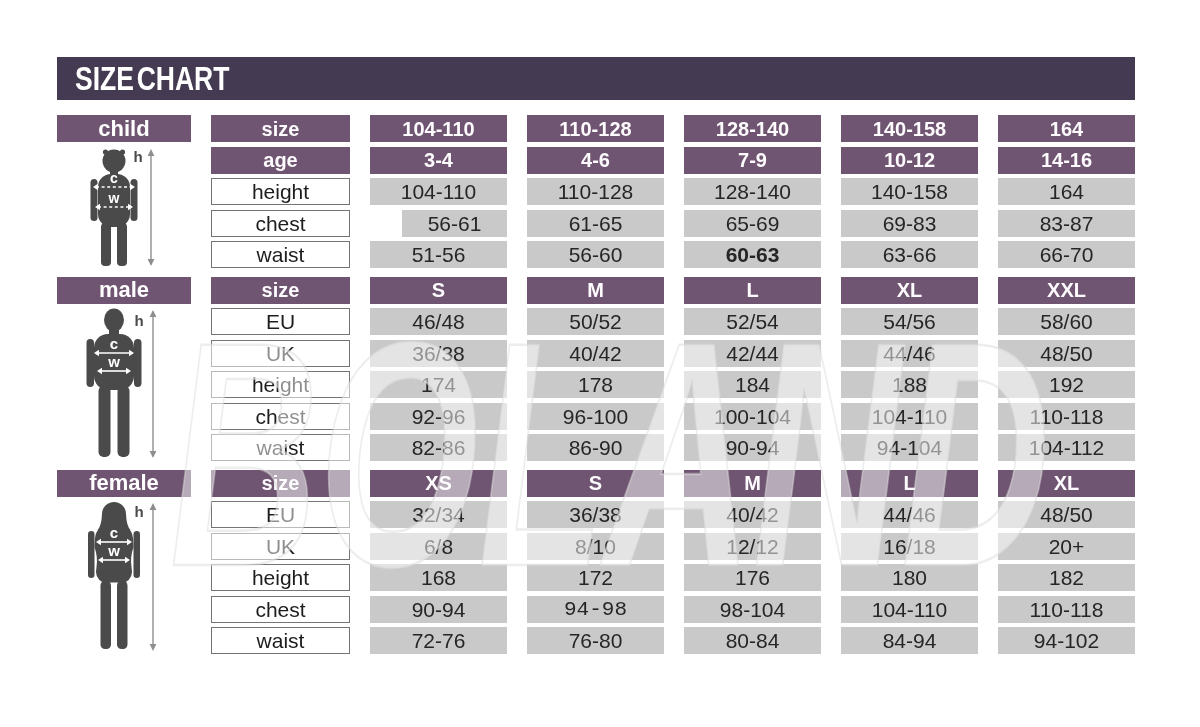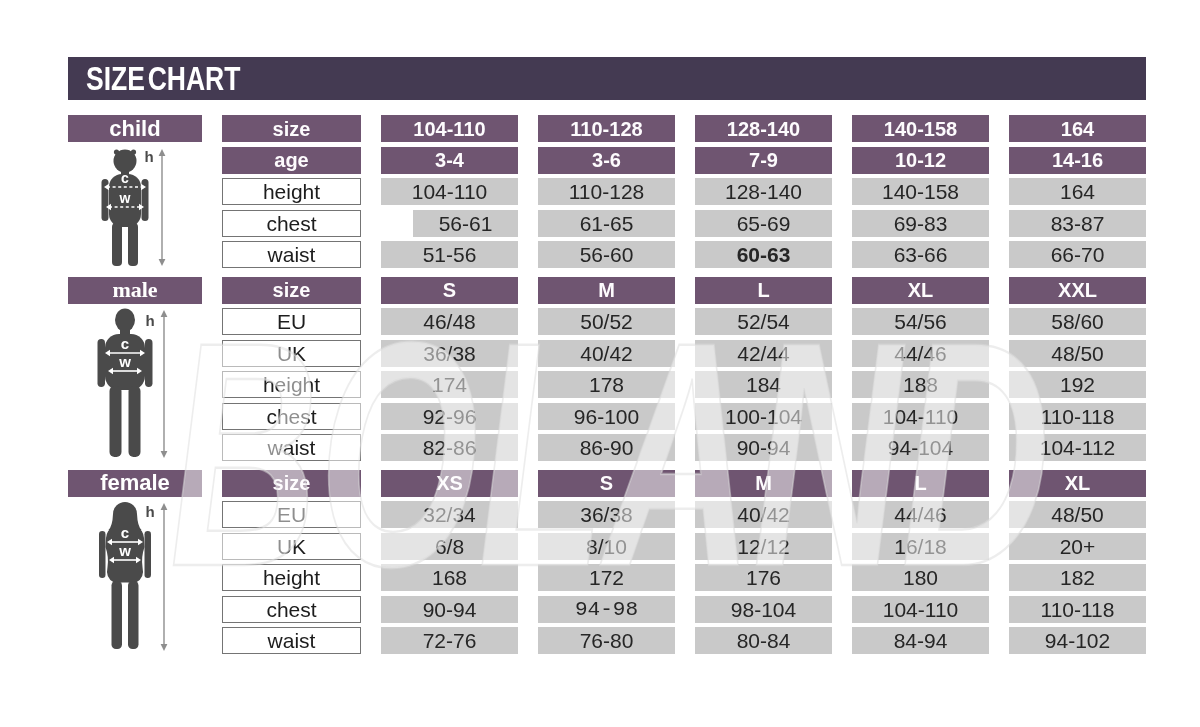--- a/index.html
+++ b/index.html
@@ -1,20 +1,20 @@
 <!DOCTYPE html>
 <html><head>
 <meta charset="utf-8">
 <style>
   html,body{margin:0;padding:0;}
   body{
     width:1200px;height:727px;background:#ffffff;overflow:hidden;position:relative;
     font-family:"Liberation Sans", sans-serif;
   }
-  .layout{position:absolute;left:68px;top:57px;width:1078px;}
+  .layout{position:absolute;left:57px;top:57px;width:1078px;}
   .titlebar{
     height:43px;background:#443a52;display:flex;align-items:center;padding-left:18px;box-sizing:border-box;
   }
   .titlebar .title{
     color:#fff;font-size:34px;font-weight:bold;letter-spacing:0px;word-spacing:-6px;
     transform:scaleX(0.78);transform-origin:left center;white-space:nowrap;
   }
   .sections{margin-top:15px;display:flex;flex-direction:column;gap:8.5px;}
   .section-grid{
     display:grid;
@@ -75,21 +75,21 @@
           </svg>
         </div>
         <div class="cell cell-phead" style="grid-area: 1 / 2;">size</div>
         <div class="cell cell-phead" style="grid-area: 1 / 3;">104-110</div>
         <div class="cell cell-phead" style="grid-area: 1 / 4;">110-128</div>
         <div class="cell cell-phead" style="grid-area: 1 / 5;">128-140</div>
         <div class="cell cell-phead" style="grid-area: 1 / 6;">140-158</div>
         <div class="cell cell-phead" style="grid-area: 1 / 7;">164</div>
         <div class="cell cell-phead" style="grid-area: 2 / 2;">age</div>
         <div class="cell cell-phead" style="grid-area: 2 / 3;">3-4</div>
-        <div class="cell cell-phead" style="grid-area: 2 / 4;">3-6</div>
+        <div class="cell cell-phead" style="grid-area: 2 / 4;">4-6</div>
         <div class="cell cell-phead" style="grid-area: 2 / 5;">7-9</div>
         <div class="cell cell-phead" style="grid-area: 2 / 6;">10-12</div>
         <div class="cell cell-phead" style="grid-area: 2 / 7;">14-16</div>
         <div class="cell cell-label" style="grid-area: 3 / 2;">height</div>
         <div class="cell cell-data" style="grid-area: 3 / 3;">104-110</div>
         <div class="cell cell-data" style="grid-area: 3 / 4;">110-128</div>
         <div class="cell cell-data" style="grid-area: 3 / 5;">128-140</div>
         <div class="cell cell-data" style="grid-area: 3 / 6;">140-158</div>
         <div class="cell cell-data" style="grid-area: 3 / 7;">164</div>
         <div class="cell cell-label" style="grid-area: 4 / 2;">chest</div>
@@ -99,21 +99,21 @@
         <div class="cell cell-data" style="grid-area: 4 / 6;">69-83</div>
         <div class="cell cell-data" style="grid-area: 4 / 7;">83-87</div>
         <div class="cell cell-label" style="grid-area: 5 / 2;">waist</div>
         <div class="cell cell-data" style="grid-area: 5 / 3;">51-56</div>
         <div class="cell cell-data" style="grid-area: 5 / 4;">56-60</div>
         <div class="cell cell-data" style="grid-area: 5 / 5; font-weight: bold;">60-63</div>
         <div class="cell cell-data" style="grid-area: 5 / 6;">63-66</div>
         <div class="cell cell-data" style="grid-area: 5 / 7;">66-70</div>
       </div>
       <div class="section-grid">
-        <div class="cell section-header" style="grid-area: 1 / 1; font-family: Liberation Serif, serif;">male</div>
+        <div class="cell section-header" style="grid-area: 1 / 1;">male</div>
         <div class="figure-cell" style="grid-area: 2 / 1 / 7;">
           <svg viewBox="0 0 134 152" width="134" height="152">
             <g fill="#4a4a4a">
               <ellipse cx="57" cy="12" rx="10" ry="11.5"></ellipse>
               <rect x="52" y="20" width="10" height="8"></rect>
               <rect x="37" y="26" width="40" height="56" rx="14"></rect>
               <rect x="29.5" y="31" width="7.5" height="48" rx="3.7"></rect>
               <rect x="77" y="31" width="7.5" height="48" rx="3.7"></rect>
               <rect x="41.5" y="78" width="12" height="71" rx="5"></rect>
               <rect x="60.5" y="78" width="12" height="71" rx="5"></rect>

